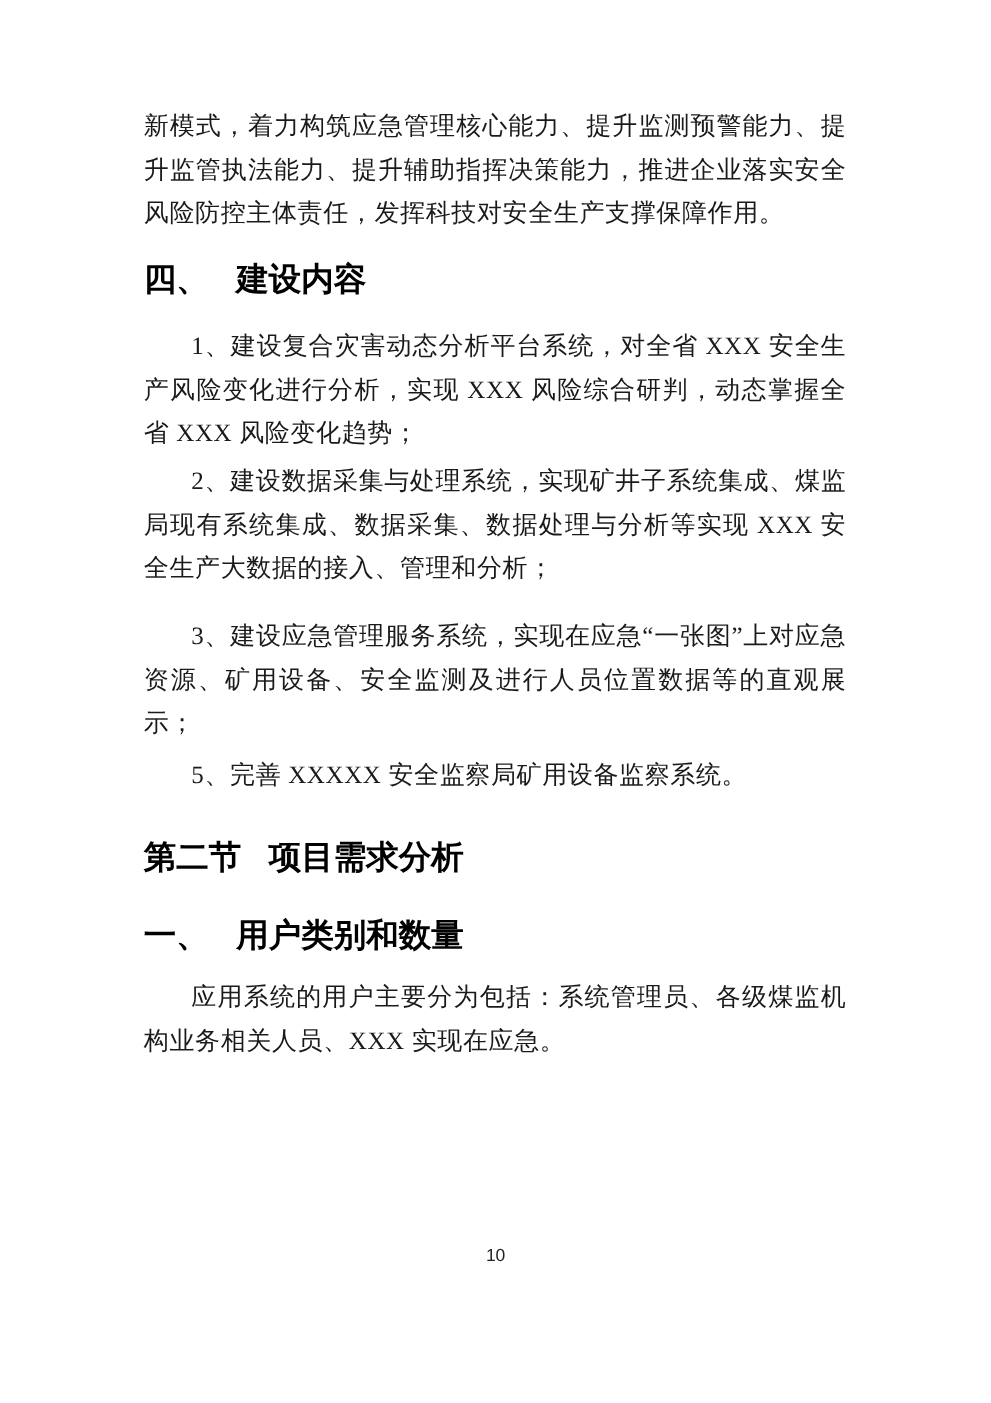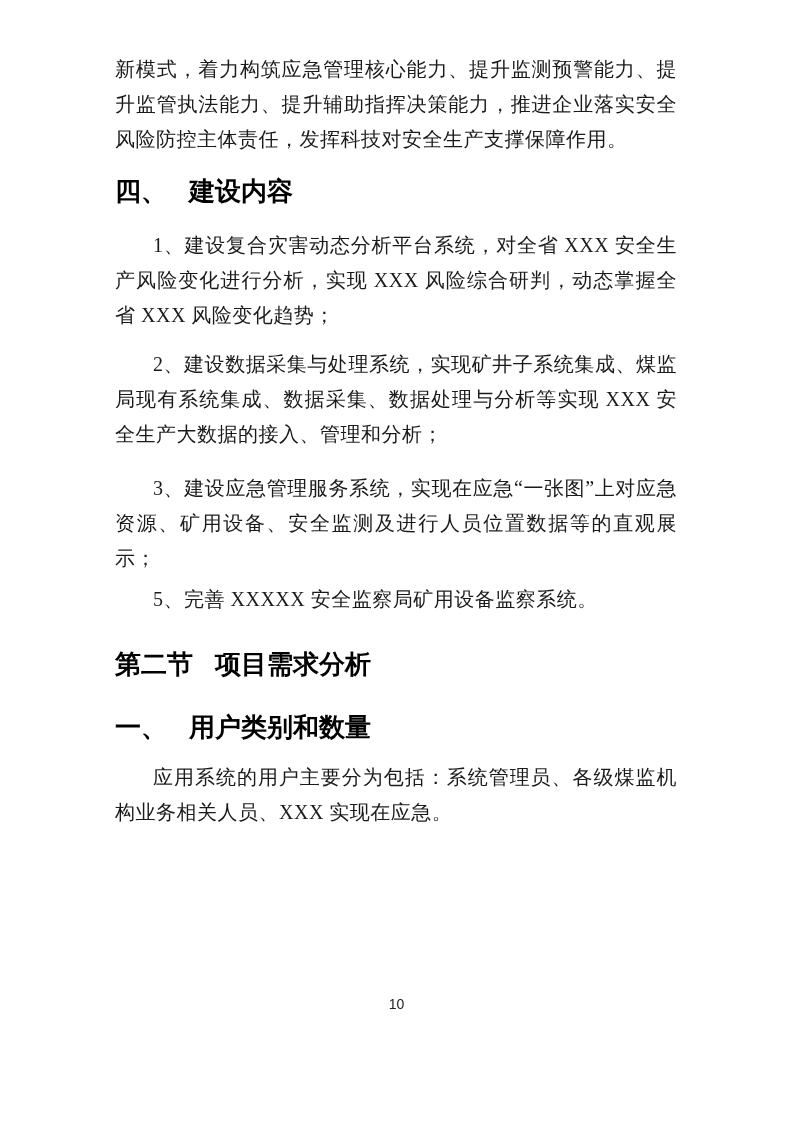--- a/index.html
+++ b/index.html
@@ -14,21 +14,21 @@
     background: #ffffff;
     overflow: hidden;
     font-family: "Liberation Serif", "DejaVu Serif", serif;
     color: #1a1a1a;
   }
   .content {
     position: absolute;
     left: 115px;
     top: 0;
     width: 562px;
-    padding-top: 52px;
+    padding-top: 84px;
   }
   .body-par {
     margin: 0;
     font-size: 20px;
     line-height: 35px;
     text-align: justify;
     text-justify: inter-ideograph;
     letter-spacing: 0.5px;
   }
   .indent {
@@ -37,21 +37,21 @@
   .heading {
     margin: 0;
     font-size: 26px;
     line-height: 35px;
     font-weight: 700;
     color: #000000;
   }
   .heading .h-num { margin-right: 22px; }
   .h1-block { margin-top: 17px; }
   .l1-block { margin-top: 19px; }
-  .l2-block { margin-top: 14px; }
+  .l2-block { margin-top: 3px; }
   .l3-block { margin-top: 19px; }
   .l4-block { margin-top: 12px; }
   .l5-block { margin-top: 6px; }
   .h2-block { margin-top: 30px; }
   .h3-block { margin-top: 28px; }
   .pb-block { margin-top: 15px; }
   .footer {
     position: absolute;
     left: 0;
     top: 995px;

